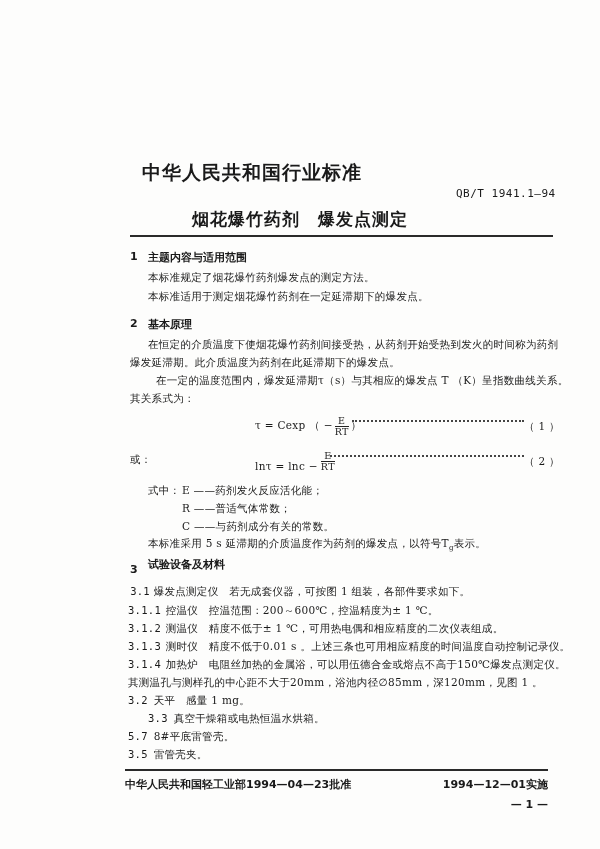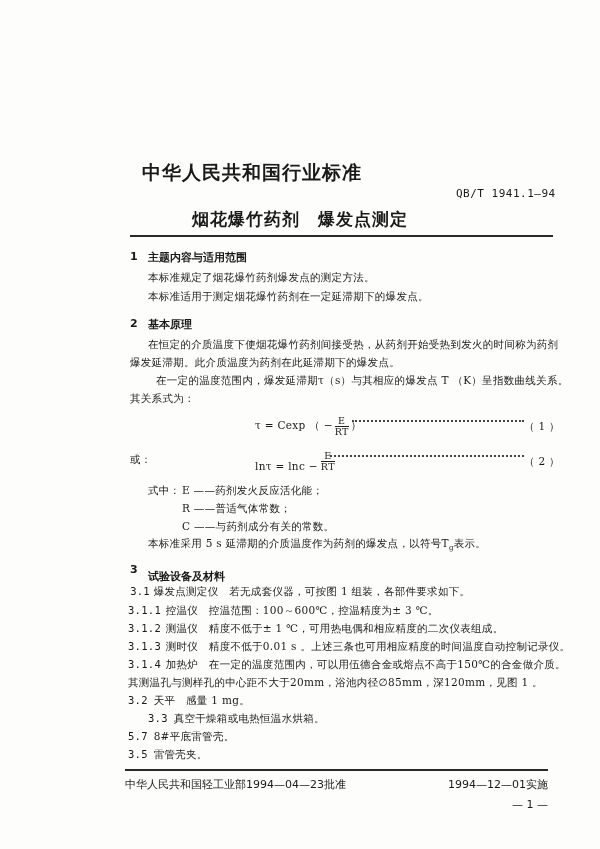--- a/index.html
+++ b/index.html
@@ -12,21 +12,21 @@
     .mono { font-family: "DejaVu Sans Mono", "Liberation Mono", monospace; }
     .org { left: 0; width: 504px; top: 160px; text-align: center; font-size: 19px; font-weight: bold; letter-spacing: 1px; }
     .code { left: 456px; top: 187px; font-size: 11px; letter-spacing: 0.5px; }
     .title { left: 0; width: 600px; top: 208px; text-align: center; font-size: 17px; font-weight: bold; letter-spacing: 1px; }
     .rule { position: absolute; height: 2px; background: #2a2a2a; }
     .h { font-size: 11px; font-weight: bold; }
     .p { font-size: 10.5px; letter-spacing: 0.3px; }
     .frac { display: inline-block; vertical-align: middle; text-align: center; font-size: 9.5px; line-height: 10px; }
     .frac .num { display: block; border-bottom: 1px solid #222; padding: 0 1px; }
     .frac .den { display: block; }
-    .foot { font-size: 11px; font-weight: normal; }
+    .foot { font-size: 11px; font-weight: bold; }
     sub { font-size: 7px; }
   </style>
 </head>
 <body>
 
 <div class="abs org sans">中华人民共和国行业标准</div>
 <div class="abs code mono">QB/T 1941.1—94</div>
 <div class="abs title sans">烟花爆竹药剂　爆发点测定</div>
 <div class="rule" style="left:130px; top:235px; width:423px;"></div>
 
@@ -73,27 +73,27 @@
   <span>R</span>
   <span>——</span><span>普适气体常数；</span>
 </div>
 <div class="abs p" style="left:182px; top:520px;">
   <span>C</span>
   <span>——</span><span>与药剂成分有关的常数。</span>
 </div>
 <div class="abs p" style="left:148px; top:537px;"><span>本标准采用 5 s 延滞期的介质温度作为药剂的爆发点，以符号T</span><sub>g</sub><span>表示。</span></div>
 
 <div class="abs h sans" style="left:130px; top:563px;">3</div>
-<div class="abs h sans" style="left:148px; top:569px;">试验设备及材料</div>
+<div class="abs h sans" style="left:148px; top:557px;">试验设备及材料</div>
 
 <div class="abs p" style="left:128px; top:585px;text-align:right;"><span class="mono" style="display:inline-block;width:22px;">3.1</span> <span>爆发点测定仪　若无成套仪器，可按图 1 组装，各部件要求如下。</span></div>
-<div class="abs p" style="left:128px; top:604px;"><span class="mono" style="display:inline-block;width:34px;">3.1.1</span> <span>控温仪　控温范围：100～600℃，控温精度为± 3 ℃。</span></div>
+<div class="abs p" style="left:128px; top:604px;"><span class="mono" style="display:inline-block;width:34px;">3.1.1</span> <span>控温仪　控温范围：200～600℃，控温精度为± 1 ℃。</span></div>
 <div class="abs p" style="left:128px; top:622px;"><span class="mono" style="display:inline-block;width:34px;">3.1.2</span> <span>测温仪　精度不低于± 1 ℃，可用热电偶和相应精度的二次仪表组成。</span></div>
 <div class="abs p" style="left:128px; top:640px;"><span class="mono" style="display:inline-block;width:34px;">3.1.3</span> <span>测时仪　精度不低于0.01 s 。上述三条也可用相应精度的时间温度自动控制记录仪。</span></div>
-<div class="abs p" style="left:128px; top:658px;"><span class="mono" style="display:inline-block;width:34px;">3.1.4</span> <span>加热炉　在一定的温度范围内，可以用伍德合金或熔点不高于150℃的合金做介质。</span></div>
+<div class="abs p" style="left:128px; top:658px;"><span class="mono" style="display:inline-block;width:34px;">3.1.4</span> <span>加热炉　电阻丝加热的金属浴，可以用伍德合金或熔点不高于150℃爆发点测定仪。</span></div>
 <div class="abs p" style="left:128px; top:676px;">其测温孔与测样孔的中心距不大于20mm，浴池内径∅85mm，深120mm，见图 1 。</div>
 
 <div class="abs p" style="left:128px; top:694px;"><span class="mono" style="display:inline-block;width:22px;">3.2</span> <span>天平　感量 1 mg。</span></div>
 <div class="abs p" style="left:128px; top:712px;"><span class="mono" style="display:inline-block;width:22px;margin-left:20px;">3.3</span> <span>真空干燥箱或电热恒温水烘箱。</span></div>
 <div class="abs p" style="left:128px; top:730px;"><span class="mono" style="display:inline-block;width:22px;">5.7</span> <span>8#平底雷管壳。</span></div>
 <div class="abs p" style="left:128px; top:748px;"><span class="mono" style="display:inline-block;width:22px;">3.5</span> <span>雷管壳夹。</span></div>
 
 <div class="rule" style="left:125px; top:769px; width:423px;"></div>
 <div class="abs foot sans" style="left:125px; top:777px;">中华人民共和国轻工业部1994—04—23批准</div>
 <div class="abs foot sans" style="right:52px; top:777px;">1994—12—01实施</div>

